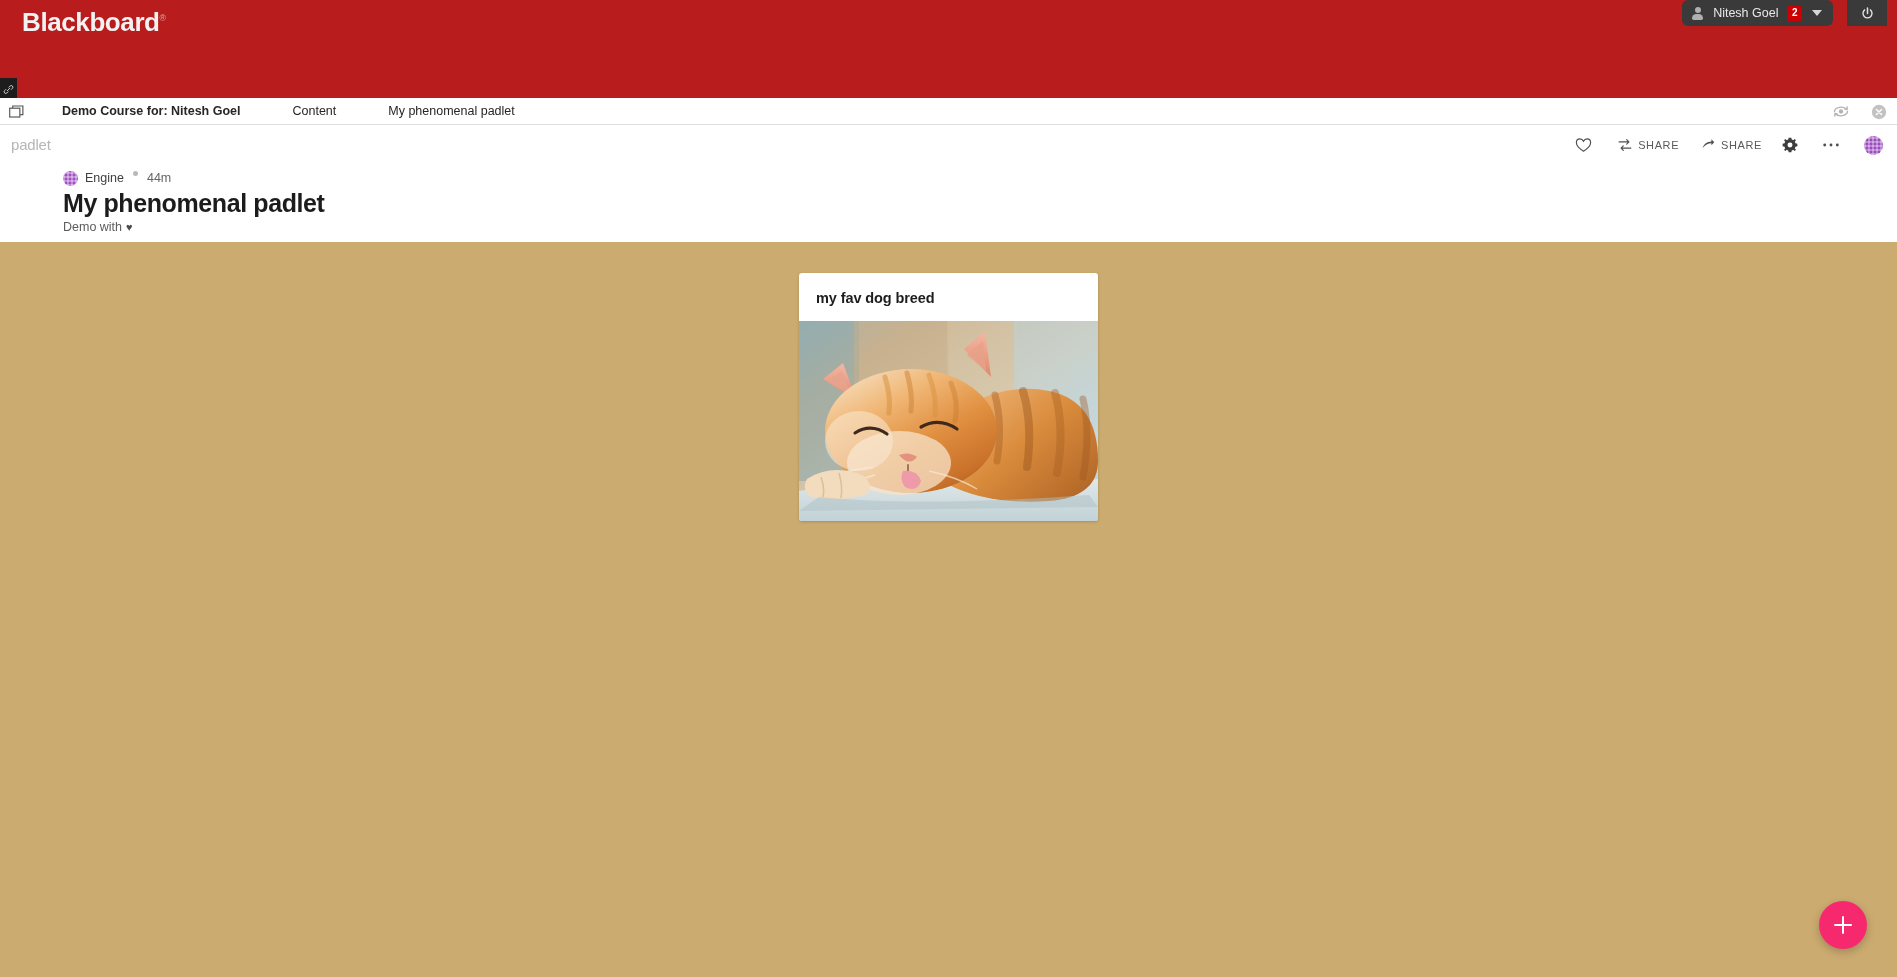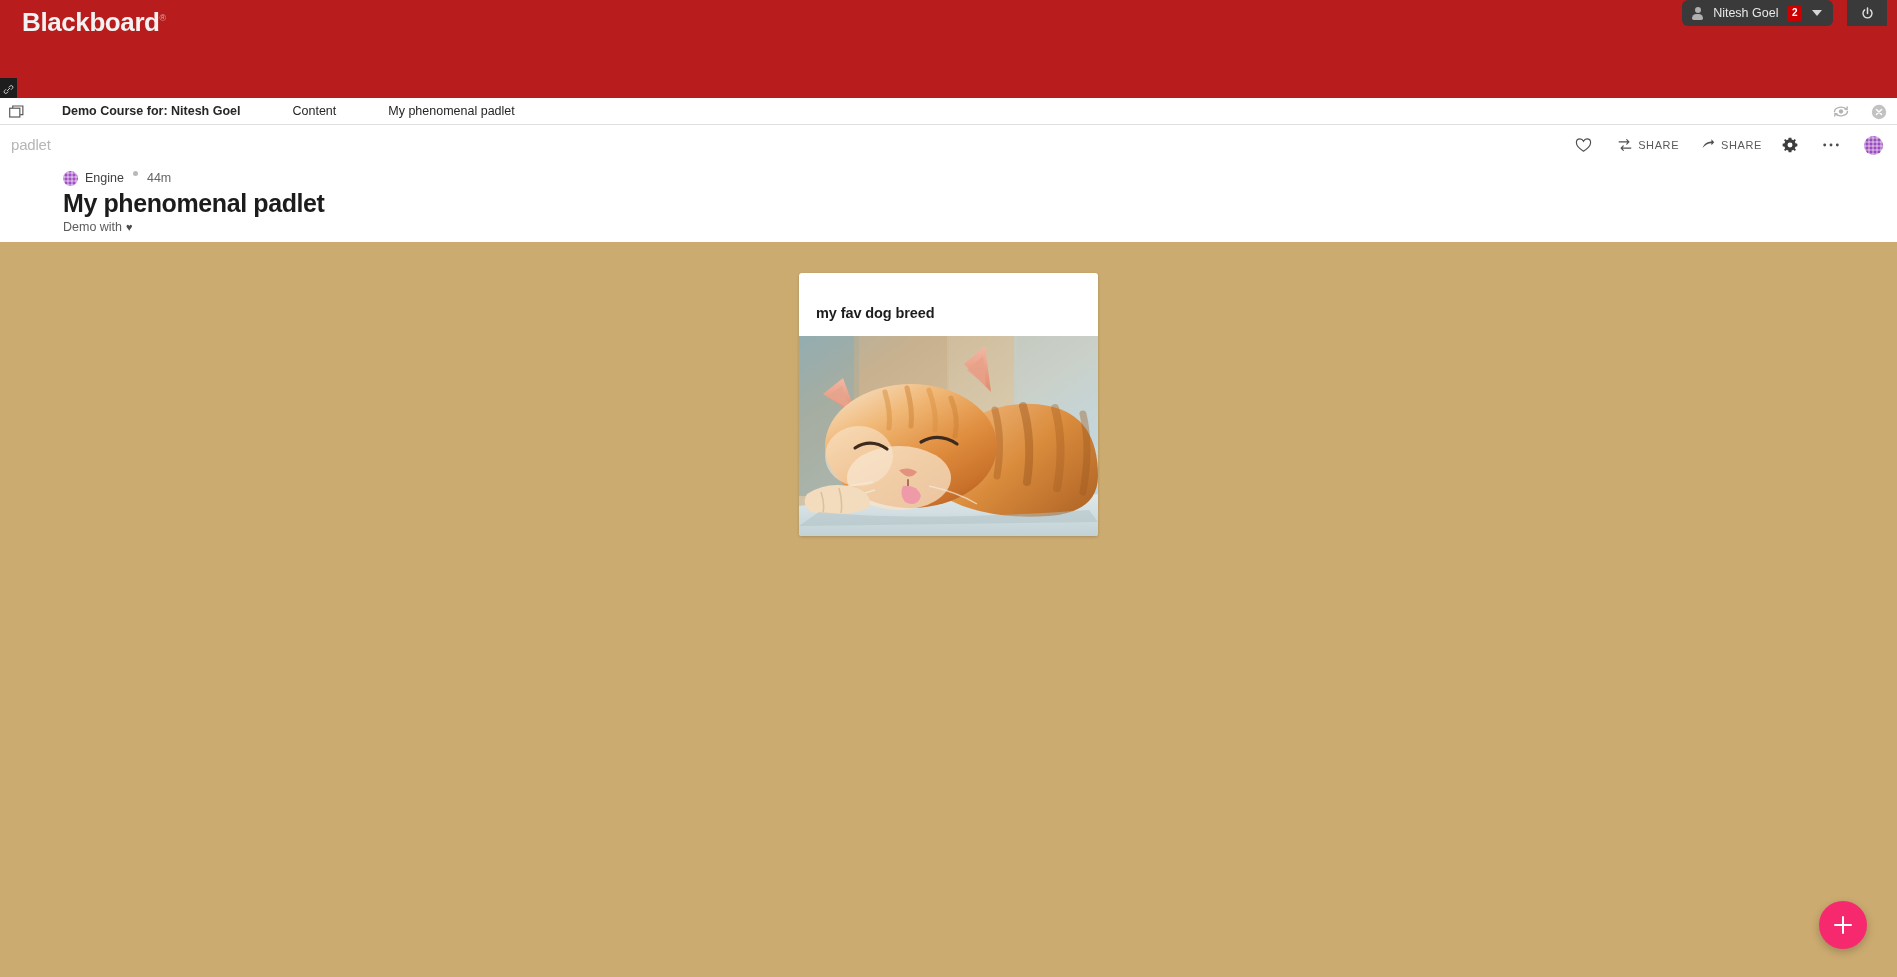--- a/index.html
+++ b/index.html
@@ -302,21 +302,21 @@
     background: #ffffff;
     border-radius: 3px;
     box-shadow: 0 1px 3px rgba(0,0,0,0.18);
     overflow: hidden;
     cursor: pointer;
   }
   .post-title {
     font-size: 14.5px;
     font-weight: 700;
     color: #1d1d1d;
-    padding: 32px 17px 15px 17px;
+    padding: 17px 17px 15px 17px;
     letter-spacing: -0.1px;
   }
   .post-img {
     width: 100%;
     height: 200px;
     display: block;
     position: relative;
     background: linear-gradient(160deg,#b9c5c4 0%,#cfc0a5 30%,#d9cdb4 55%,#bcd4dc 100%);
     overflow: hidden;
   }

